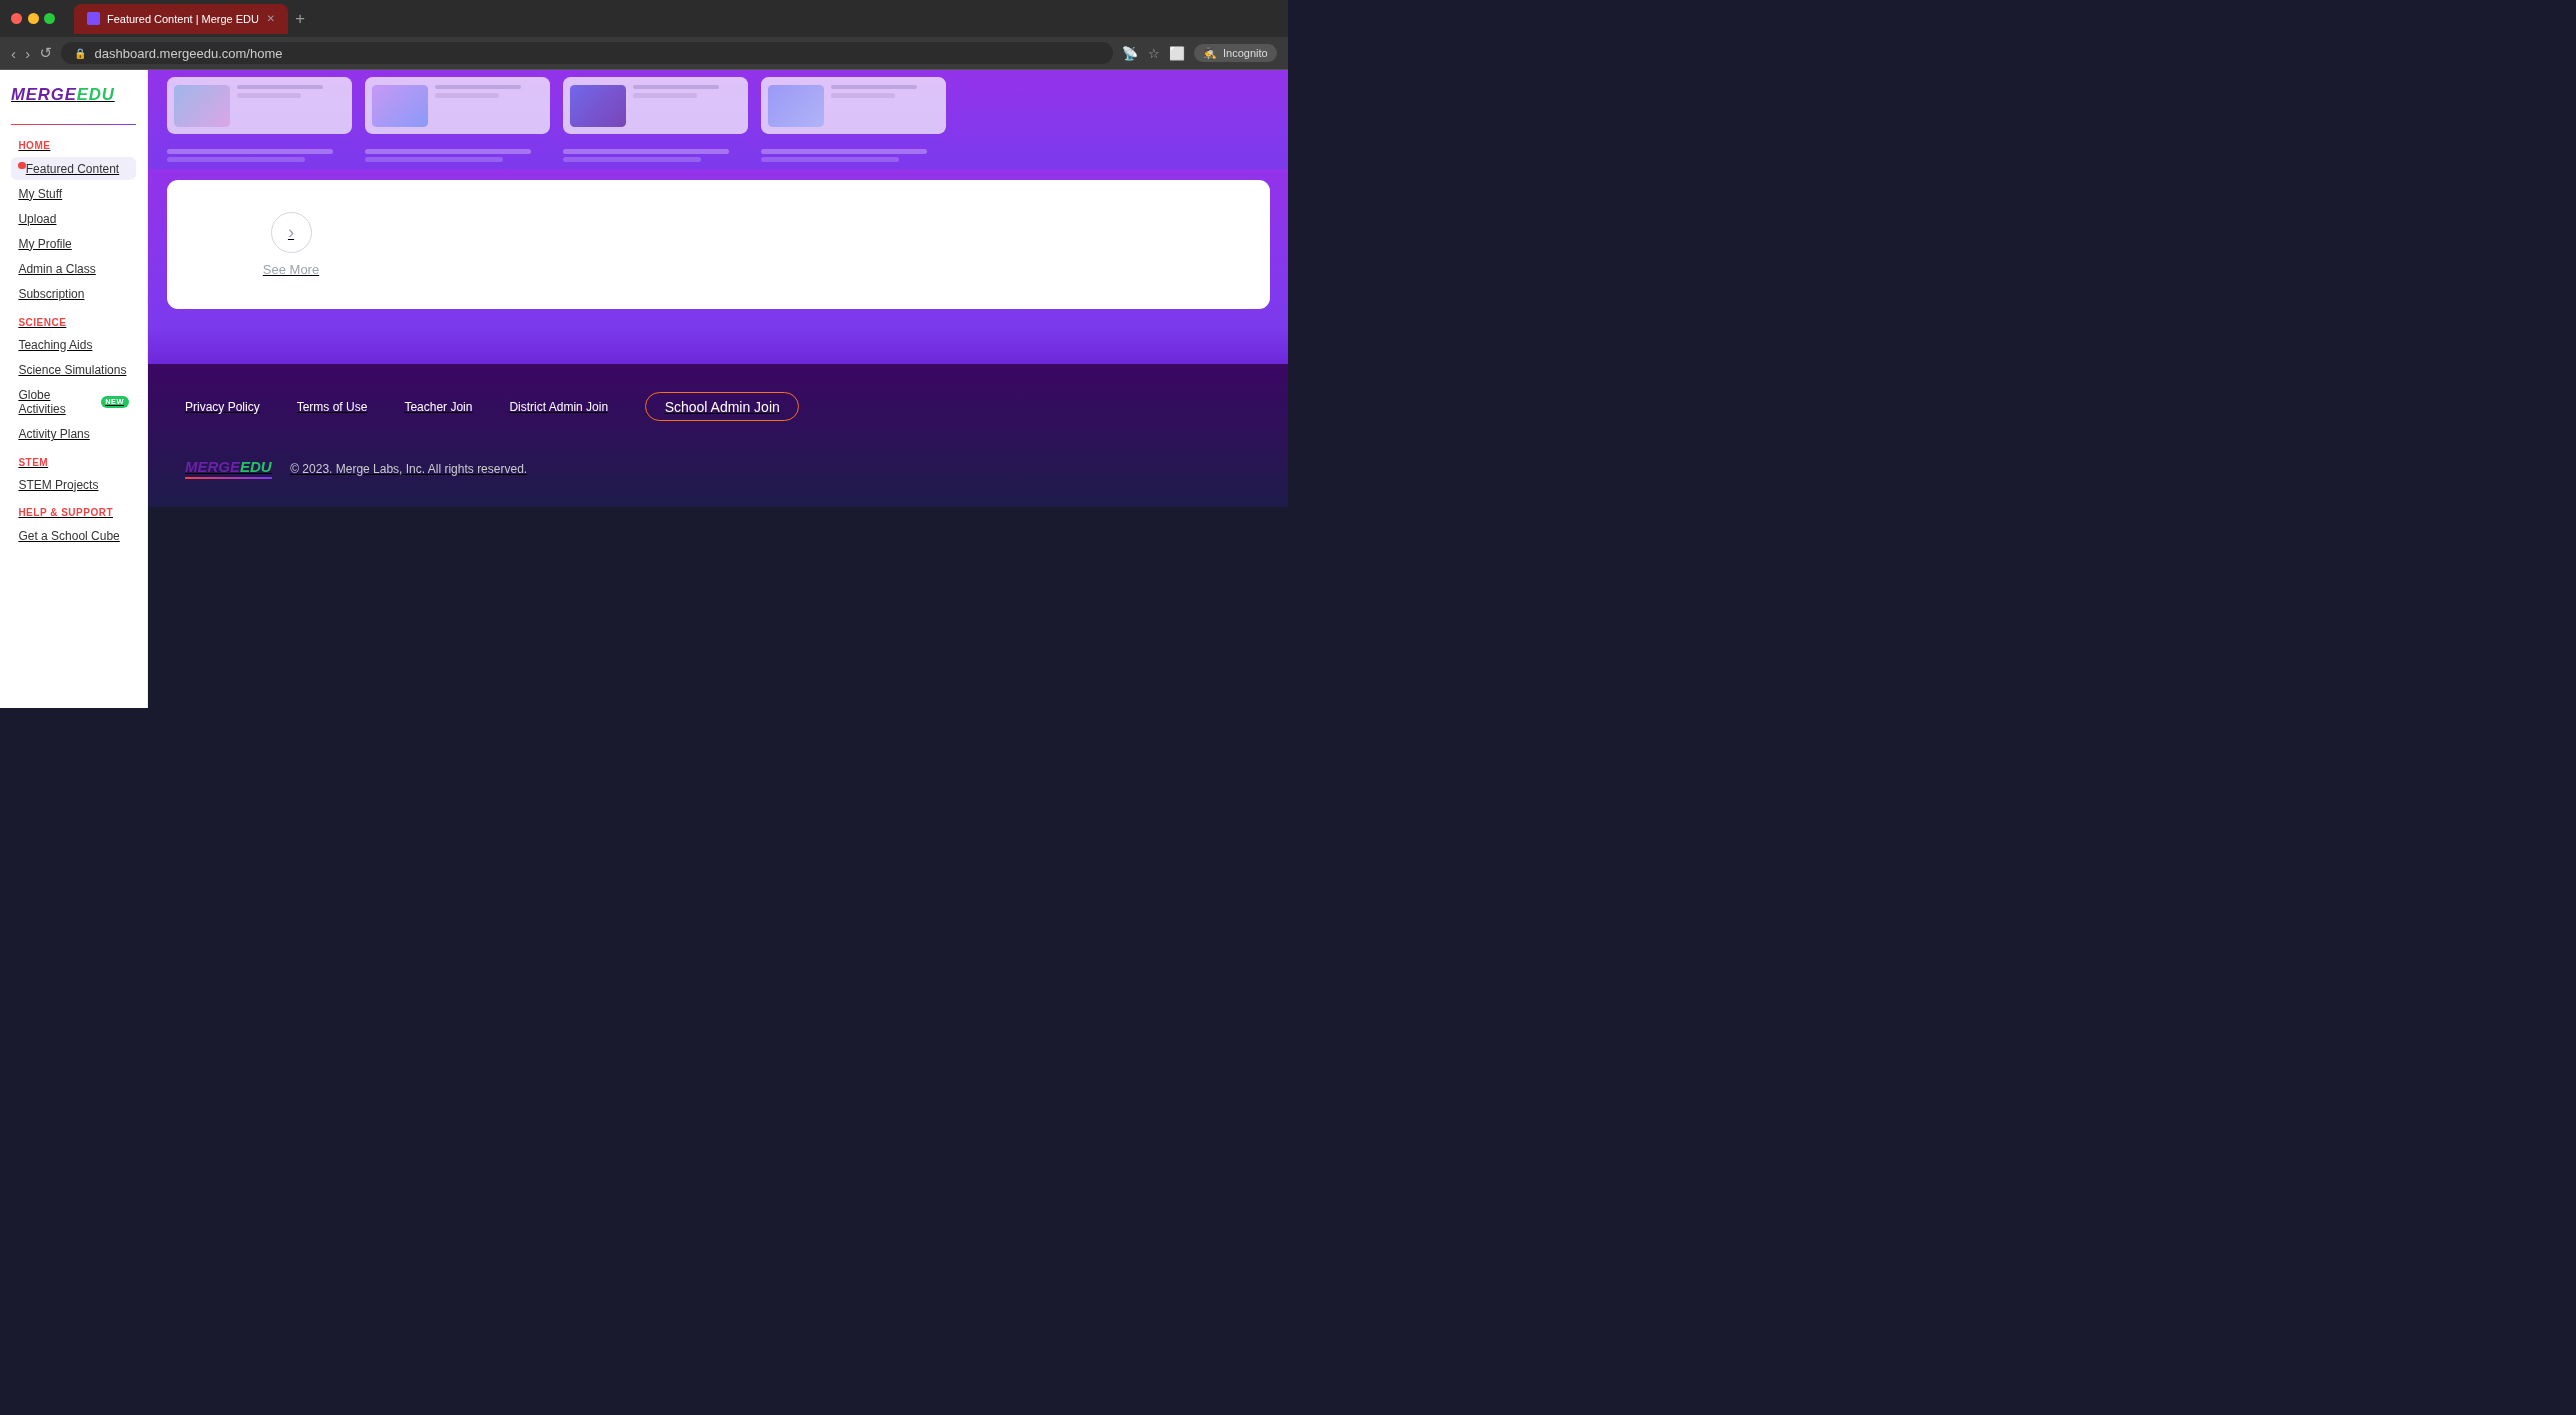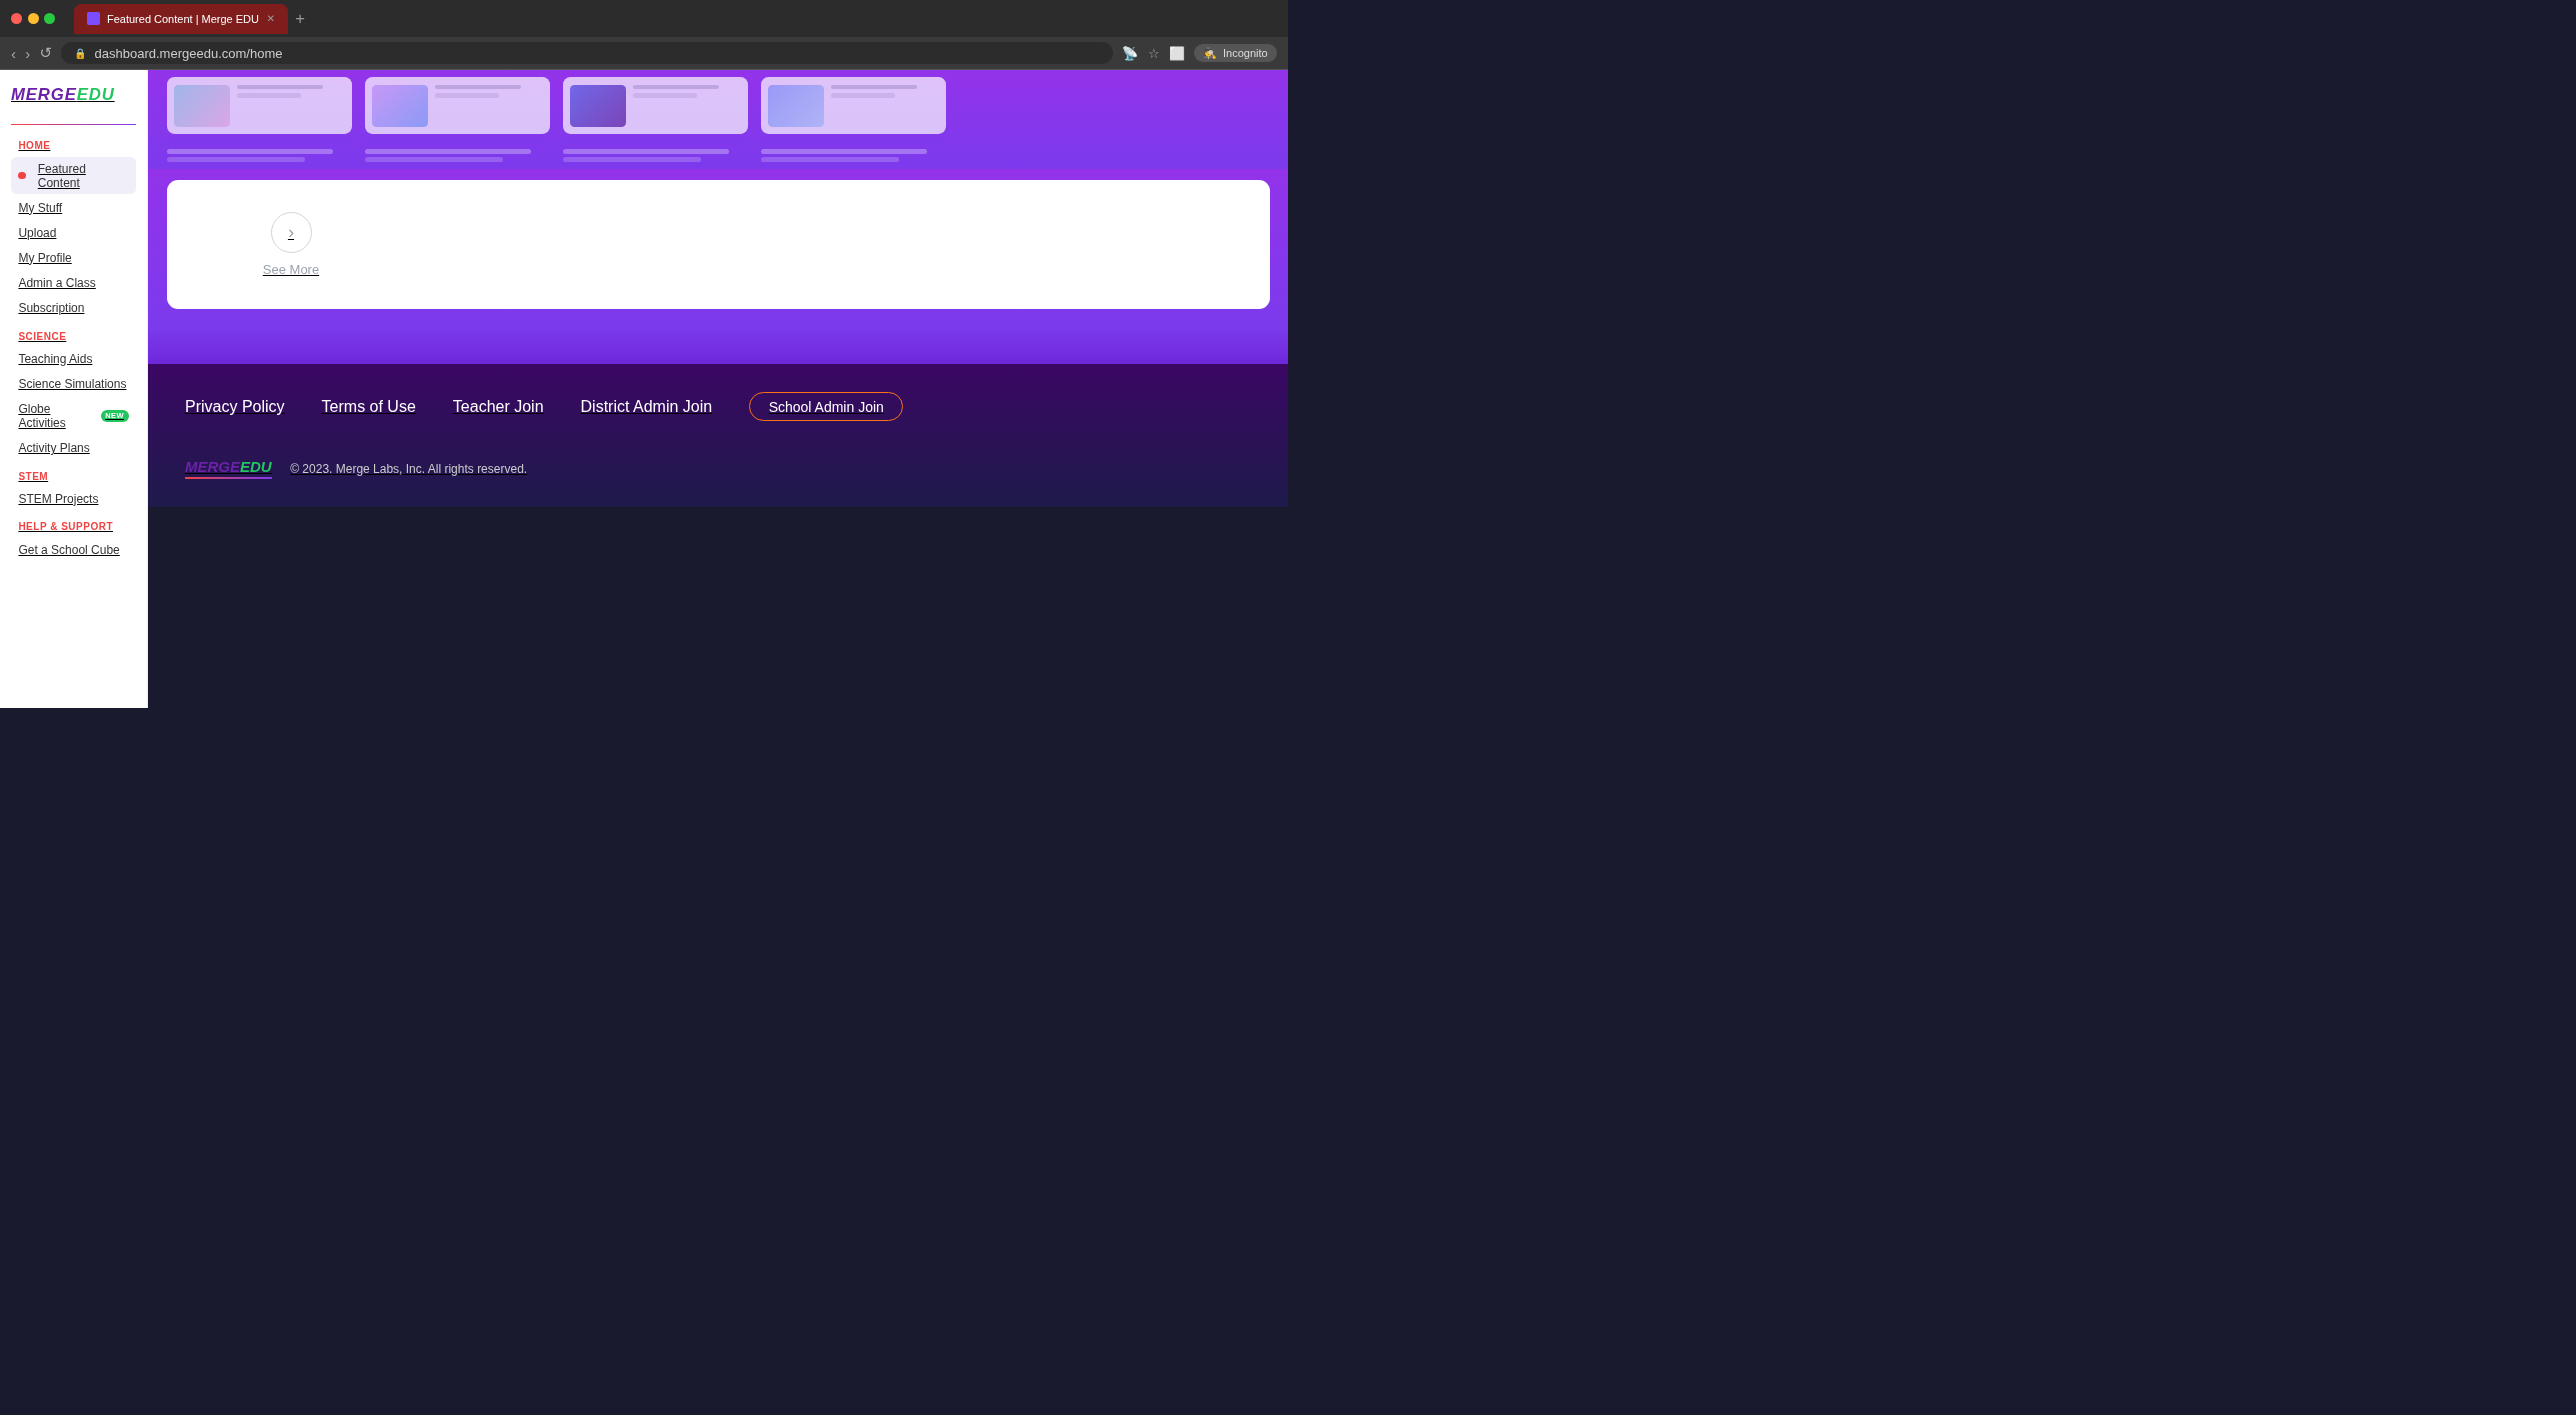--- a/index.html
+++ b/index.html
@@ -107,22 +107,21 @@
     .nav-section-label {
       font-size: 10px;
       font-weight: 700;
       color: #ef4444;
       letter-spacing: 0.5px;
       margin: 11px 0 5.6px;
       padding-left: 7.4px;
     }
     .nav-item {
       display: flex;
-      align-items: center;
-      gap: 12px;
+      gap: 0;
       padding: 4.6px 7.4px;
       border-radius: 5.6px;
       font-size: 12px;
       color: #333;
       cursor: pointer;
       margin-bottom: 1.9px;
     }
     .nav-item.active { background: #f0eef8; }
     .nav-dot { width: 7.4px; height: 7.4px; border-radius: 50%; background: #ef4444; flex-shrink: 0; }
     .badge-new {
@@ -188,21 +187,21 @@
       flex-shrink: 0;
     }
     .footer-links {
       display: flex;
       gap: 37px;
       align-items: center;
       margin-bottom: 37px;
     }
     .footer-link {
       color: white;
-      font-size: 16px;
+      font-size: 12px;
       cursor: pointer;
       text-decoration: none;
     }
     .footer-link-highlighted {
       color: white;
       font-size: 14px;
       cursor: pointer;
       border: 1.9px solid #f97316;
       border-radius: 22px;
       padding: 5.6px 18.5px;

